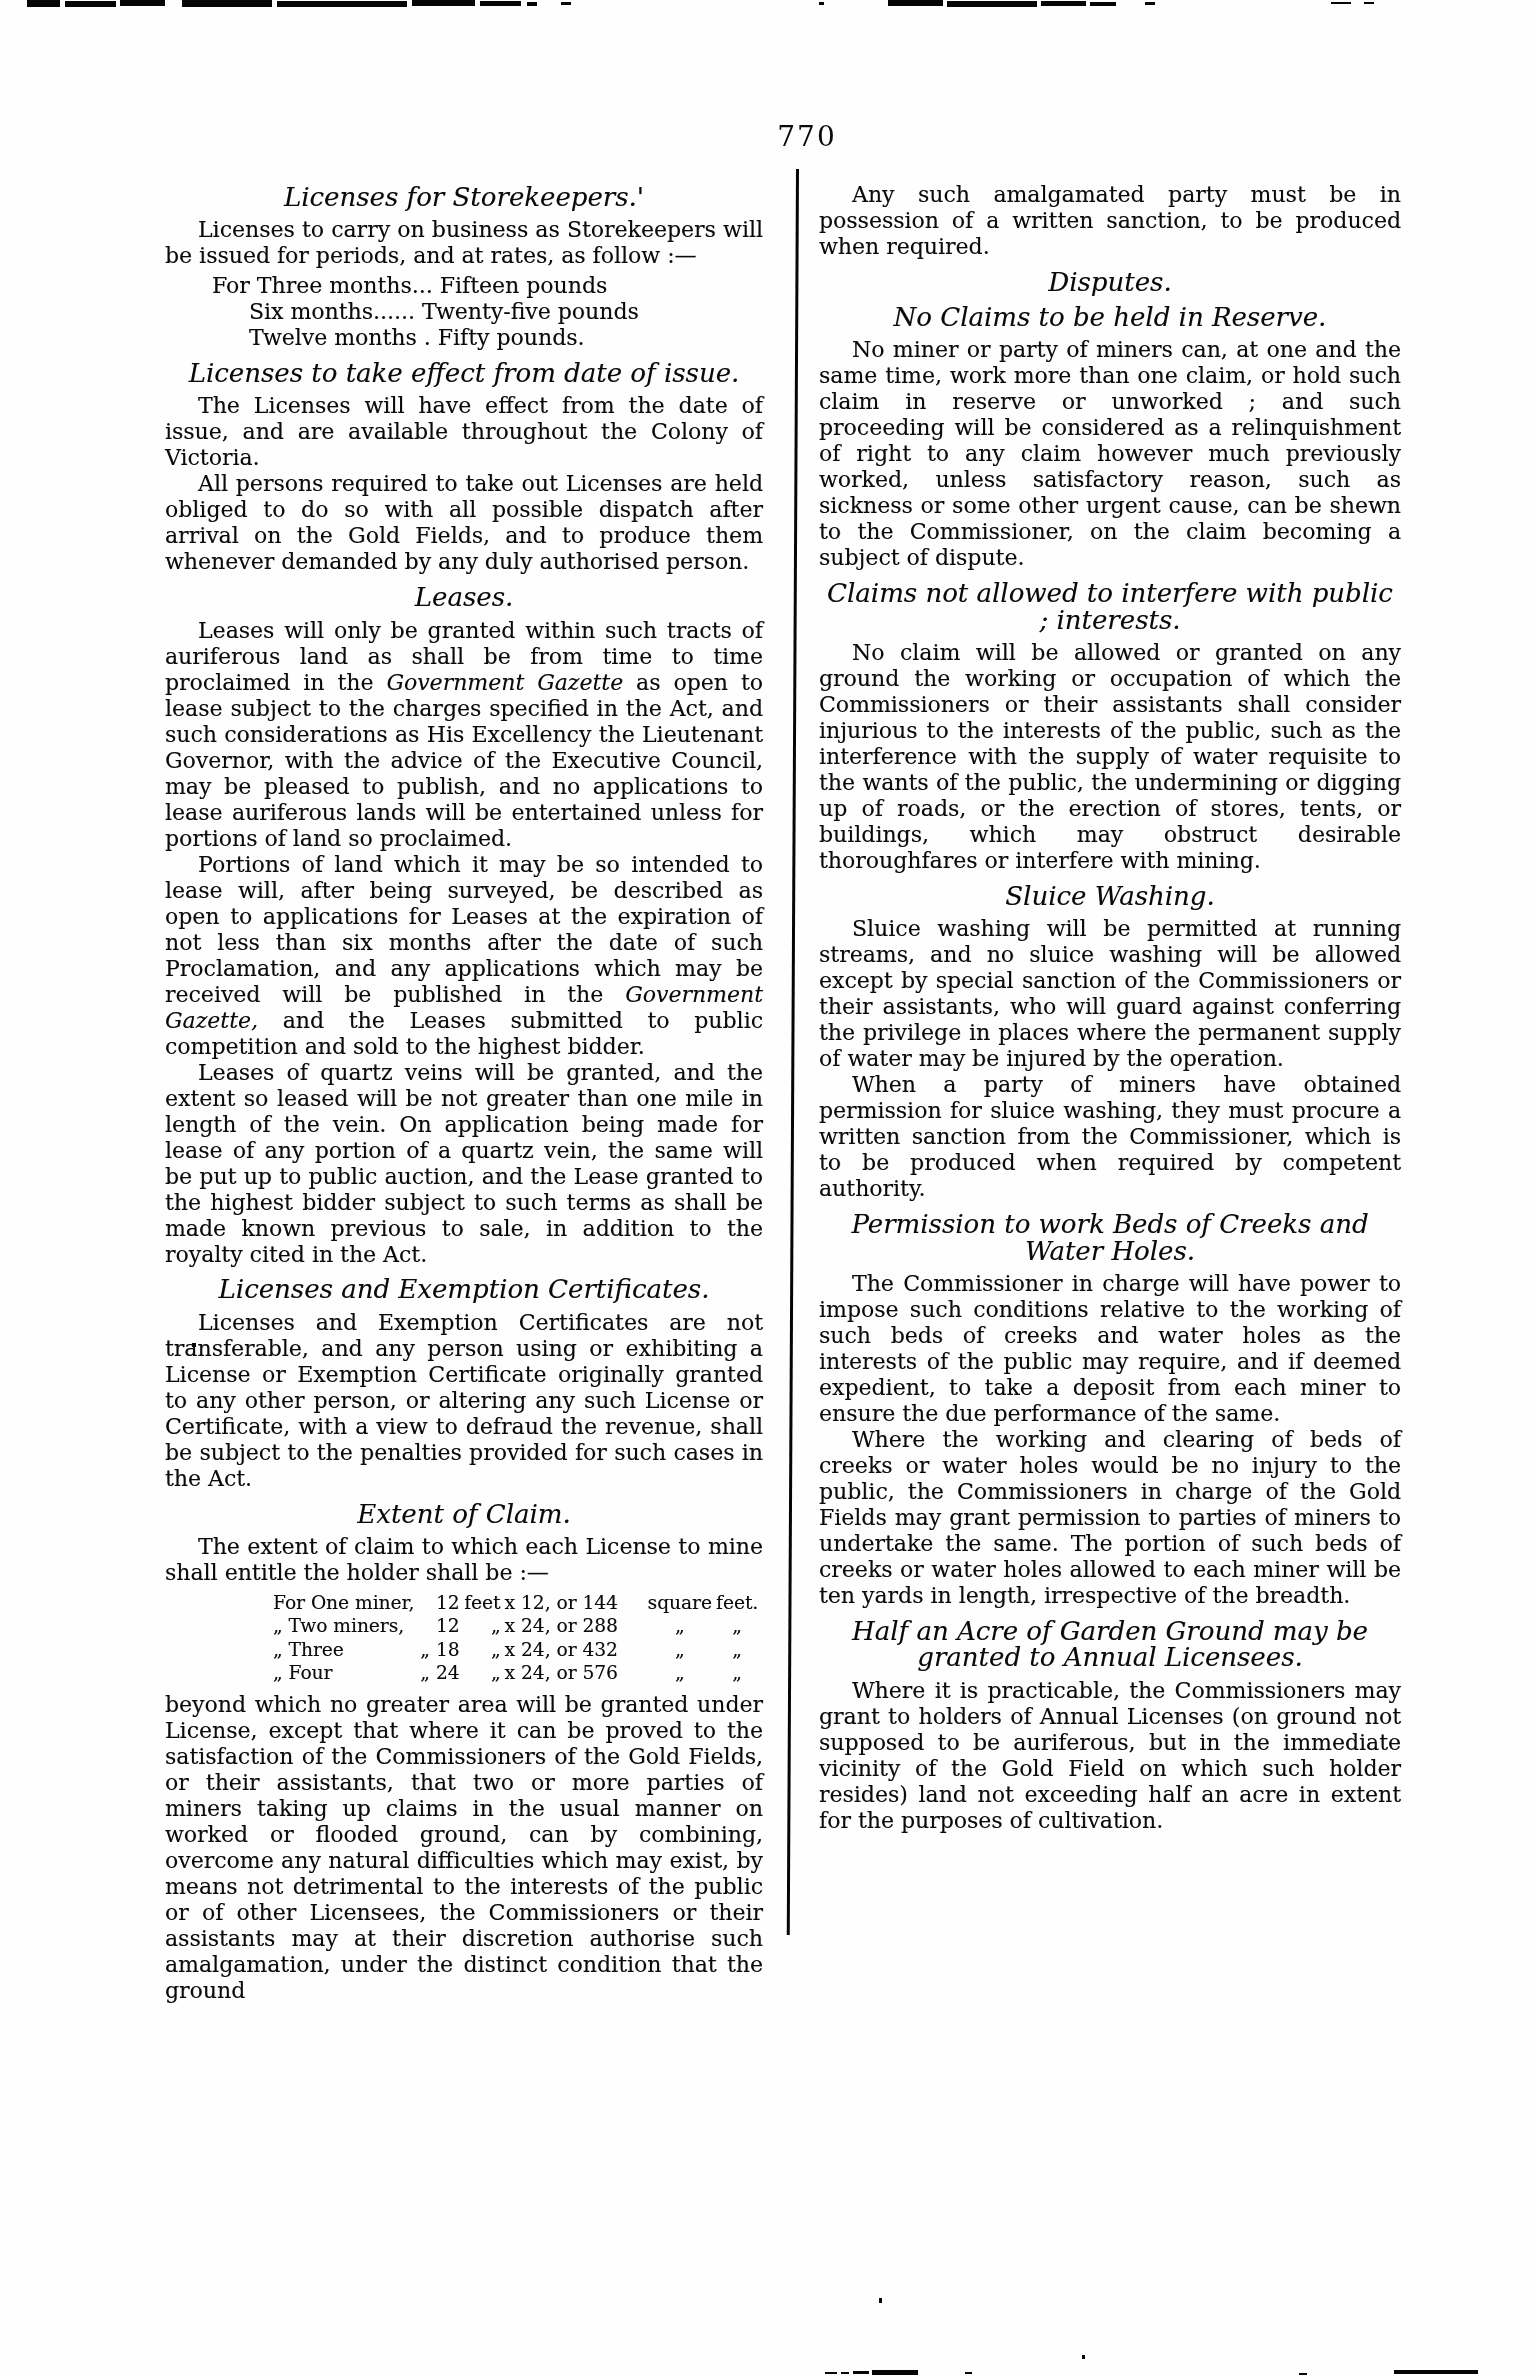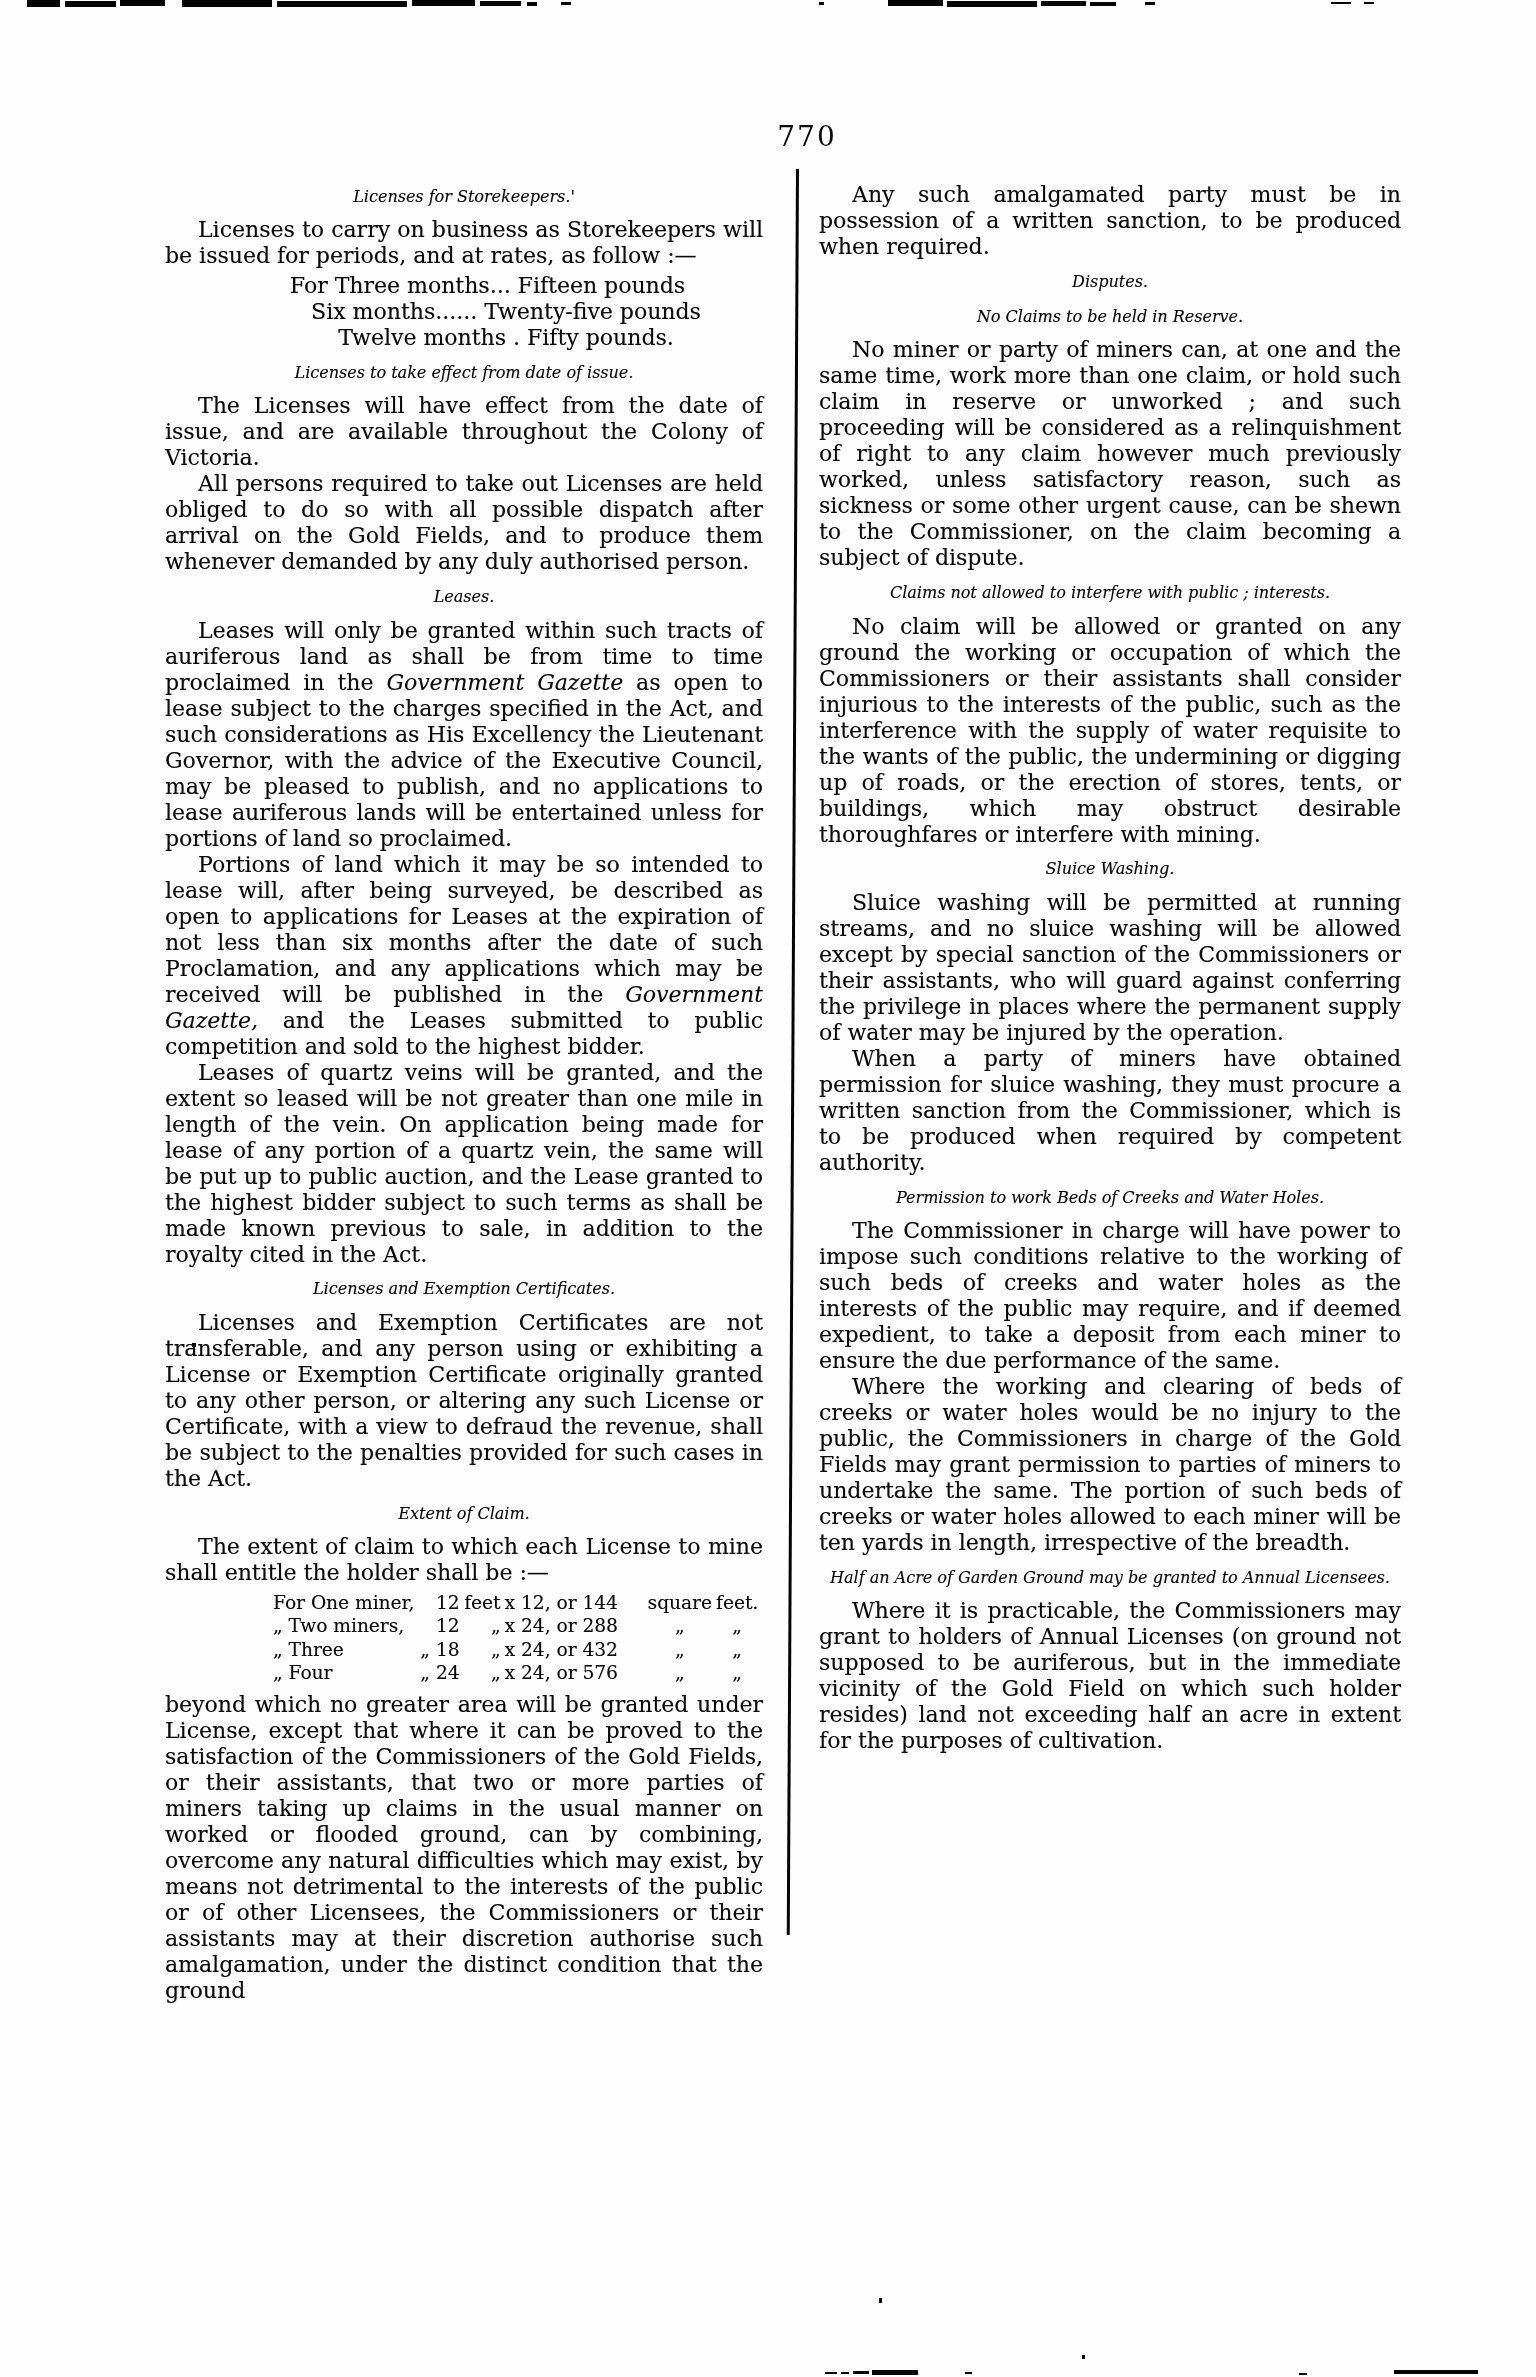--- a/index.html
+++ b/index.html
@@ -25,25 +25,25 @@
     position: absolute; text-align: justify;
     font-size: 22px; line-height: 26px;
     text-shadow: 0.3px 0.3px 0 rgba(0,0,0,0.35);
   }
   .col-left  { left: 165px; top: 184px; width: 598px; }
   .col-right { left: 819px; top: 182px; width: 582px; }
   p { margin: 0; text-indent: 33px; }
   p.cont { text-indent: 0; }
   .hd {
     margin: 8.8px 0 6.9px; text-align: center; text-indent: 0;
-    font-style: italic; font-weight: normal; font-size: 16px; line-height: 26.5px;
+    font-style: italic; font-weight: normal; font-size: 26px; line-height: 26.5px;
   }
   .hd.first { margin-top: 0; }
   .rates { margin: 3.9px 0 7.8px 0; }
-  .rates > div { text-indent: 0; text-align: center; }
+  .rates > div { text-indent: 0; text-align: left; }
   .rate-1 { padding-left: 47px; }
   .rate-2 { padding-left: 84px; }
   table.claims {
     border-collapse: collapse; font-size: 18.6px; line-height: 23.5px;
     margin: 4.9px 0 6.9px 106px;
   }
   table.claims td { padding: 0 2px; white-space: nowrap; }
   table.claims td:nth-child(1) { min-width: 125px; text-align: left; }
   table.claims td:nth-child(2) { min-width: 17.6px;  text-align: center; }
   table.claims td:nth-child(3) { min-width: 25.5px;  text-align: right; }

